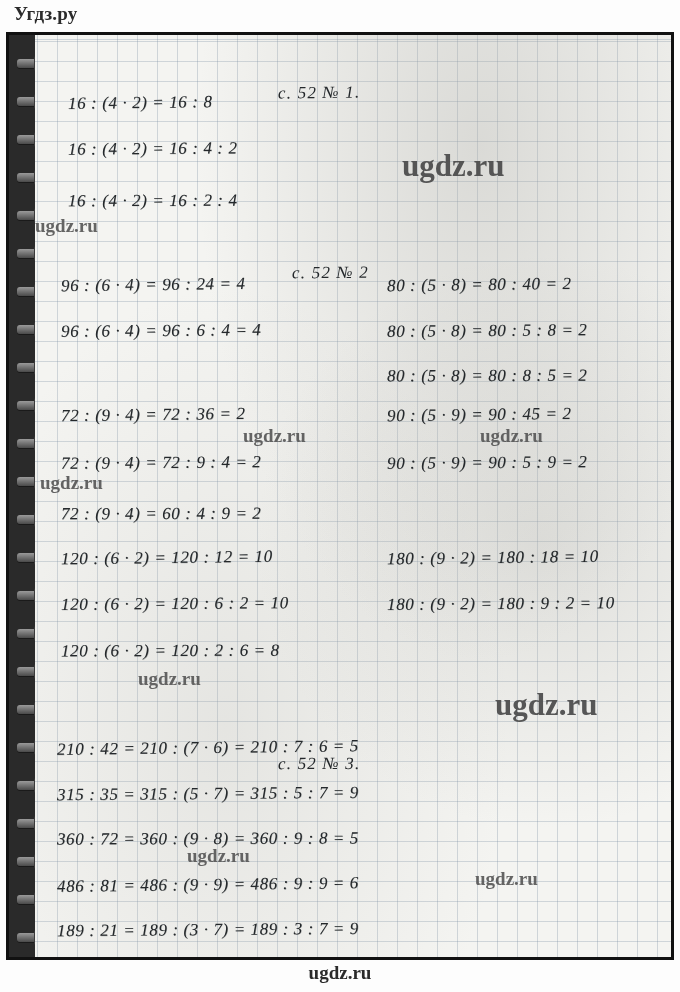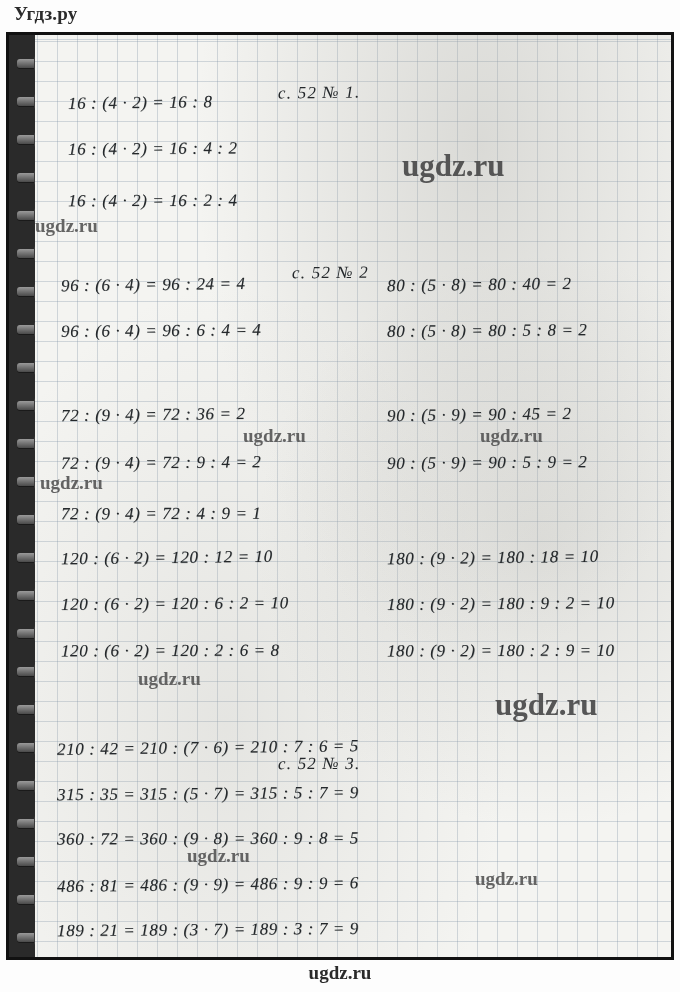--- a/index.html
+++ b/index.html
@@ -191,31 +191,31 @@
           <div class="hd" style="left: 243px; top: 48px; transform: rotate(-0.7deg);">с. 52  № 1.</div>
           <div class="hd" style="left: 240px; top: 228px; transform: rotate(-0.45deg); margin-left: 17px;">с. 52  № 2</div>
           <div class="hd" style="left: 243px; top: 719px; transform: rotate(-0.2deg);">с. 52  № 3.</div>
           <div class="hw" style="left: 33px; top: 58px; transform: rotate(-0.7deg);">16 : (4 · 2) = 16 : 8</div>
           <div class="hw" style="left: 33px; top: 104px; transform: rotate(-0.45deg);">16 : (4 · 2) = 16 : 4 : 2</div>
           <div class="hw" style="left: 33px; top: 156px; transform: rotate(-0.2deg);">16 : (4 · 2) = 16 : 2 : 4</div>
           <div class="hw" style="left: 26px; top: 240px; transform: rotate(-0.7deg);">96 : (6 · 4) = 96 : 24 = 4</div>
           <div class="hw" style="left: 26px; top: 286px; transform: rotate(-0.45deg);">96 : (6 · 4) = 96 : 6 : 4 = 4</div>
           <div class="hw" style="left: 26px; top: 370px; transform: rotate(-0.7deg);">72 : (9 · 4) = 72 : 36 = 2</div>
           <div class="hw" style="left: 26px; top: 418px; transform: rotate(-0.45deg);">72 : (9 · 4) = 72 : 9 : 4 = 2</div>
-          <div class="hw" style="left: 26px; top: 469px; transform: rotate(-0.2deg);">72 : (9 · 4) = 72 : 4 : 9 = 1</div>
+          <div class="hw" style="left: 26px; top: 469px; transform: rotate(-0.2deg);">72 : (9 · 4) = 60 : 4 : 9 = 2</div>
           <div class="hw" style="left: 26px; top: 513px; transform: rotate(-0.7deg);">120 : (6 · 2) = 120 : 12 = 10</div>
           <div class="hw" style="left: 26px; top: 559px; transform: rotate(-0.45deg);">120 : (6 · 2) = 120 : 6 : 2 = 10</div>
           <div class="hw" style="left: 26px; top: 606px; transform: rotate(-0.2deg);">120 : (6 · 2) = 120 : 2 : 6 = 8</div>
           <div class="hw" style="left: 352px; top: 240px; transform: rotate(-0.7deg);">80 : (5 · 8) = 80 : 40 = 2</div>
           <div class="hw" style="left: 352px; top: 286px; transform: rotate(-0.45deg);">80 : (5 · 8) = 80 : 5 : 8 = 2</div>
+          <div class="hw" style="left: 352px; top: 331px; transform: rotate(-0.2deg);">80 : (5 · 8) = 80 : 8 : 5 = 2</div>
           <div class="hw" style="left: 352px; top: 370px; transform: rotate(-0.7deg);">90 : (5 · 9) = 90 : 45 = 2</div>
           <div class="hw" style="left: 352px; top: 418px; transform: rotate(-0.45deg);">90 : (5 · 9) = 90 : 5 : 9 = 2</div>
           <div class="hw" style="left: 352px; top: 513px; transform: rotate(-0.7deg);">180 : (9 · 2) = 180 : 18 = 10</div>
           <div class="hw" style="left: 352px; top: 559px; transform: rotate(-0.45deg);">180 : (9 · 2) = 180 : 9 : 2 = 10</div>
-          <div class="hw" style="left: 352px; top: 606px; transform: rotate(-0.2deg);">180 : (9 · 2) = 180 : 2 : 9 = 10</div>
           <div class="hw" style="left: 22px; top: 703px; transform: rotate(-0.7deg);">210 : 42 = 210 : (7 · 6) = 210 : 7 : 6 = 5</div>
           <div class="hw" style="left: 22px; top: 749px; transform: rotate(-0.45deg);">315 : 35 = 315 : (5 · 7) = 315 : 5 : 7 = 9</div>
           <div class="hw" style="left: 22px; top: 794px; transform: rotate(-0.2deg);">360 : 72 = 360 : (9 · 8) = 360 : 9 : 8 = 5</div>
           <div class="hw" style="left: 22px; top: 840px; transform: rotate(-0.7deg);">486 : 81 = 486 : (9 · 9) = 486 : 9 : 9 = 6</div>
           <div class="hw" style="left: 22px; top: 885px; transform: rotate(-0.45deg);">189 : 21 = 189 : (3 · 7) = 189 : 3 : 7 = 9</div>
         </div>
       <div id="wm-layer">
           <div class="wm wm-lg" style="left: 367px; top: 113px;">ugdz.ru</div>
           <div class="wm wm-sm" style="left: 0px; top: 180px;">ugdz.ru</div>
           <div class="wm wm-sm" style="left: 208px; top: 390px;">ugdz.ru</div>

